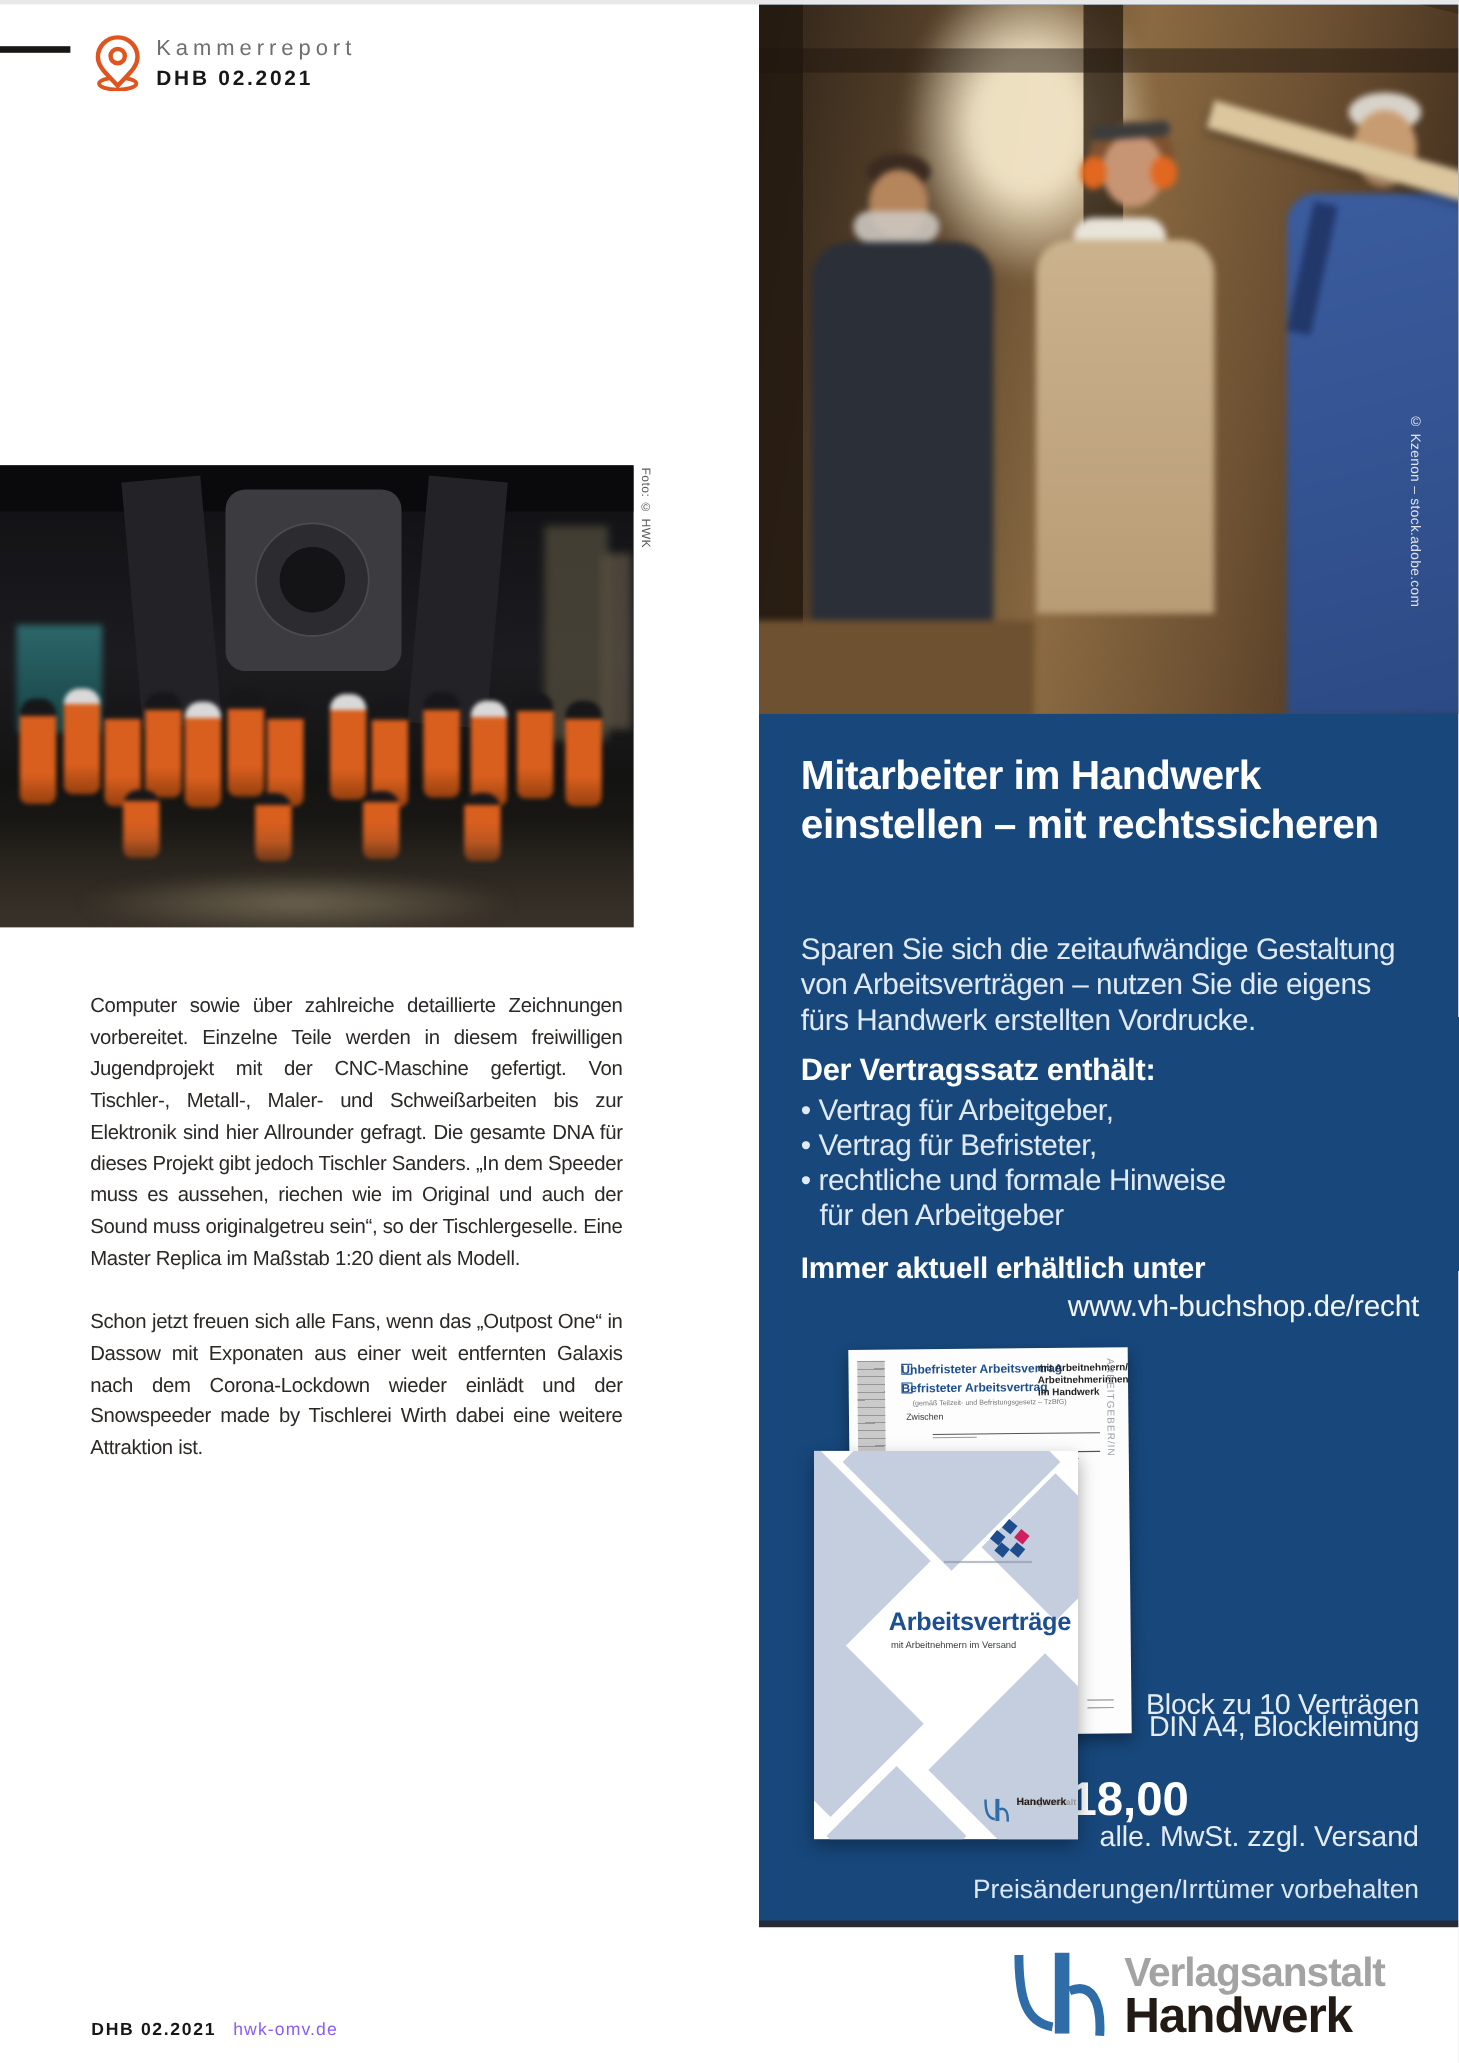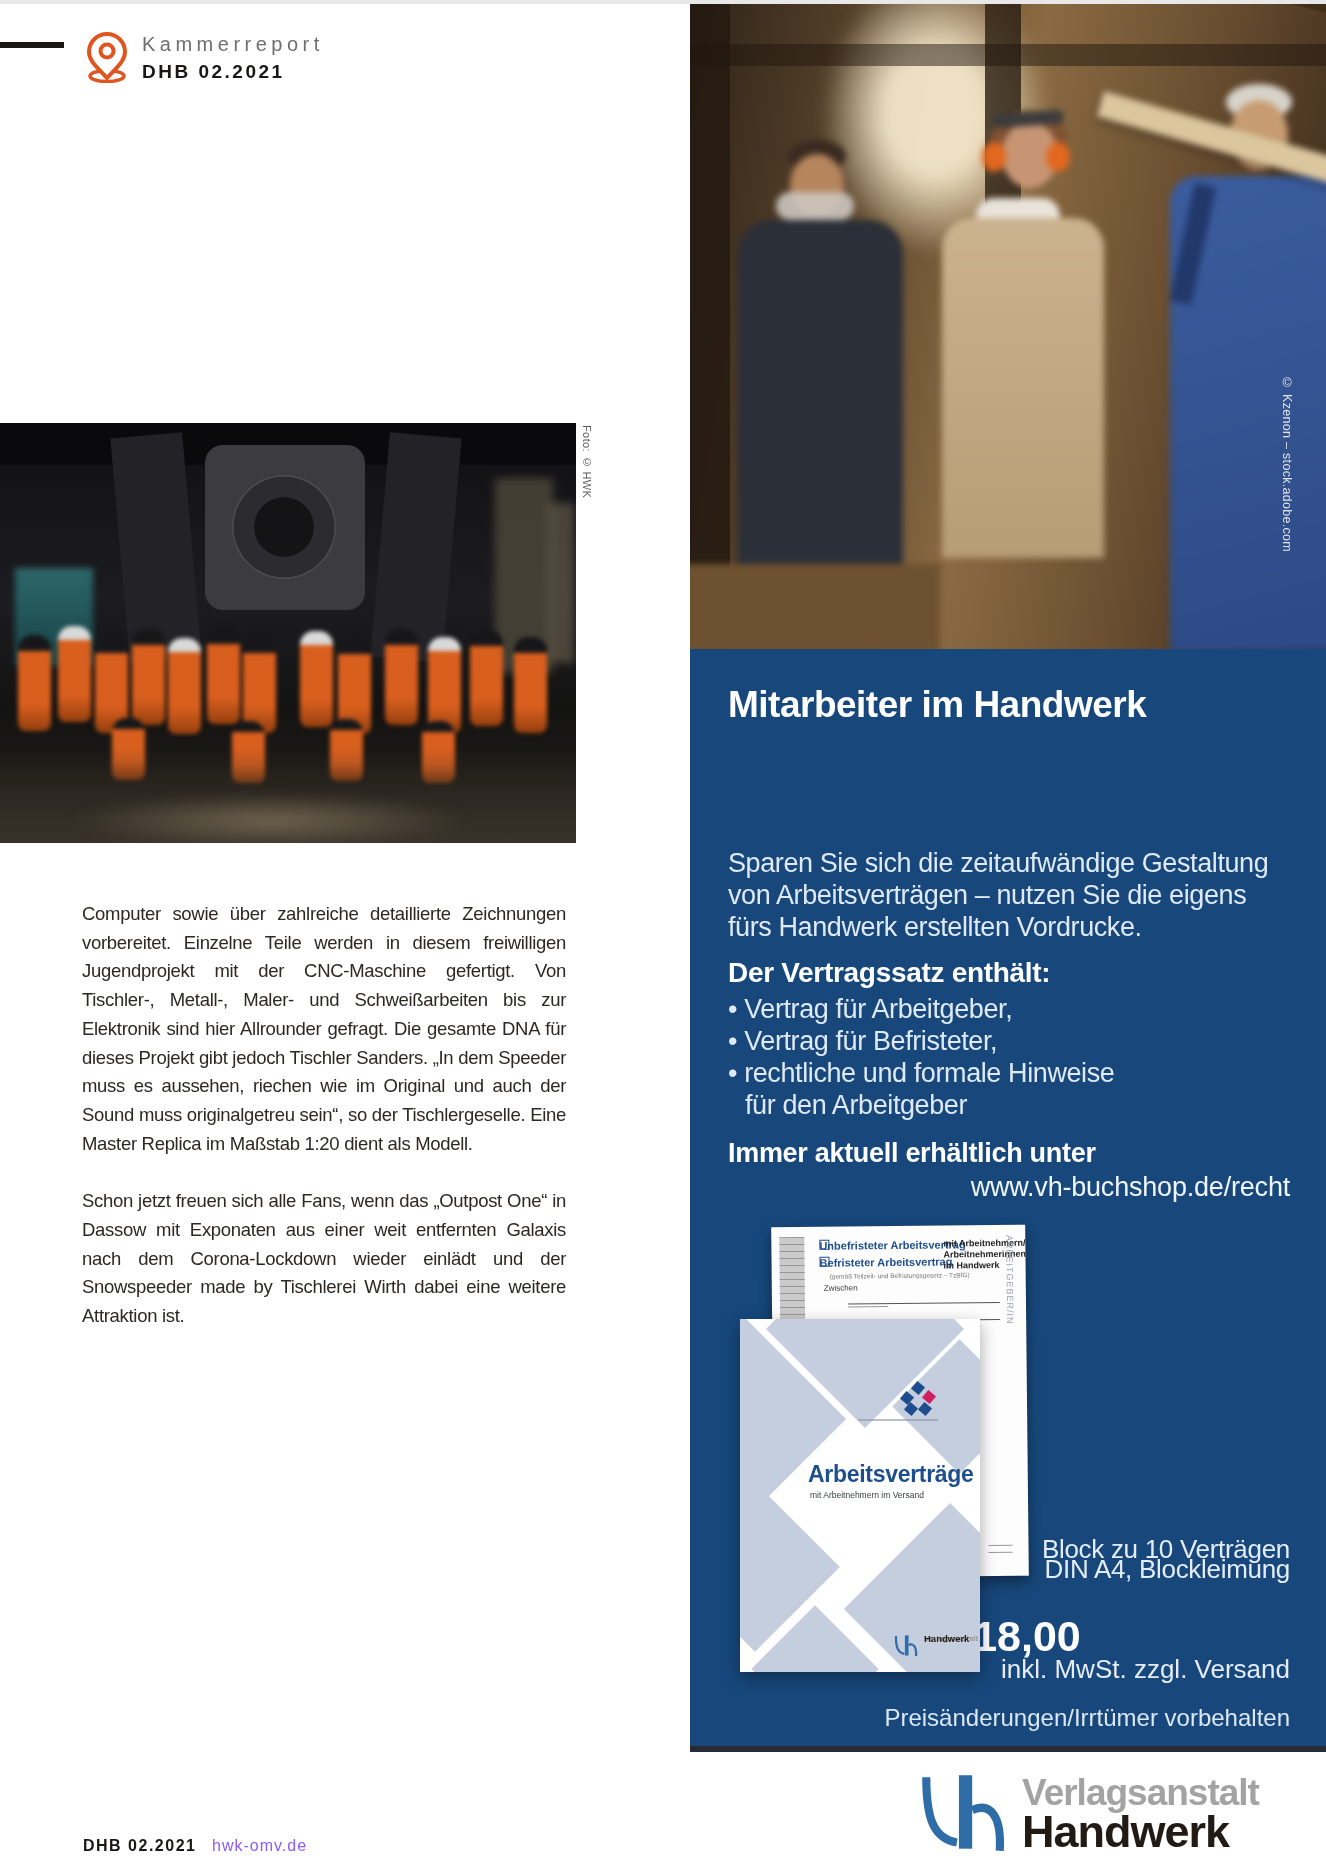--- a/index.html
+++ b/index.html
@@ -221,20 +221,21 @@
           <div class="o-head"></div>
           <div class="o-torso"></div>
           <div class="o-strap"></div>
         <div class="timber"></div>
           <div class="bench"></div>
       </div>
       <div class="vtext ad-credit">© Kzenon – stock.adobe.com</div>
     </div>
 
     <div class="hline" style="top:678px;">Mitarbeiter im Handwerk</div>
+    <div class="hline" style="top:723px;">einstellen – mit rechtssicheren</div>
 
     <div class="iline" style="top:843px;">Sparen Sie sich die zeitaufwändige Gestaltung</div>
     <div class="iline" style="top:875px;">von Arbeitsverträgen – nutzen Sie die eigens</div>
     <div class="iline" style="top:907px;">fürs Handwerk erstellten Vordrucke.</div>
 
     <div class="bold-w" style="top:953px;">Der Vertragssatz enthält:</div>
     <div class="bline" style="top:990px;">• Vertrag für Arbeitgeber,</div>
     <div class="bline" style="top:1022px;">• Vertrag für Befristeter,</div>
     <div class="bline" style="top:1054px;">• rechtliche und formale Hinweise</div>
     <div class="bline indent" style="top:1086px;">für den Arbeitgeber</div>
@@ -297,21 +298,21 @@
           <div class="t1">Verlagsanstalt</div>
           <div class="t2">Handwerk</div>
         </div>
       </div>
     </div>
 
 
     <div class="spec" style="top:1550px;">DIN A4, Blockleimung</div>
     <div class="spec" style="top:1530px;">Block zu 10 Verträgen</div>
     <div class="price" style="top:1608px;">€ 18,00</div>
-    <div class="pnote" style="top:1650px;">inkl. MwSt. zzgl. Versand</div>
+    <div class="pnote" style="top:1650px;">alle. MwSt. zzgl. Versand</div>
     <div class="discl" style="top:1700px;">Preisänderungen/Irrtümer vorbehalten</div>
     <div class="ad-bottom"></div>
   </div>
 
   <svg class="abs vh-big" viewBox="0 0 100 84">
     <path d="M14 6 C14 44 20 66 44 70" stroke="#2e6da8" stroke-width="8" fill="none"></path>
     <rect x="46" y="4" width="13" height="72" fill="#2e6da8"></rect>
     <path d="M59 38 C78 30 88 46 86 78" stroke="#2e6da8" stroke-width="8" fill="none"></path>
   </svg>
   <div class="abs pub-top">Verlagsanstalt</div>

